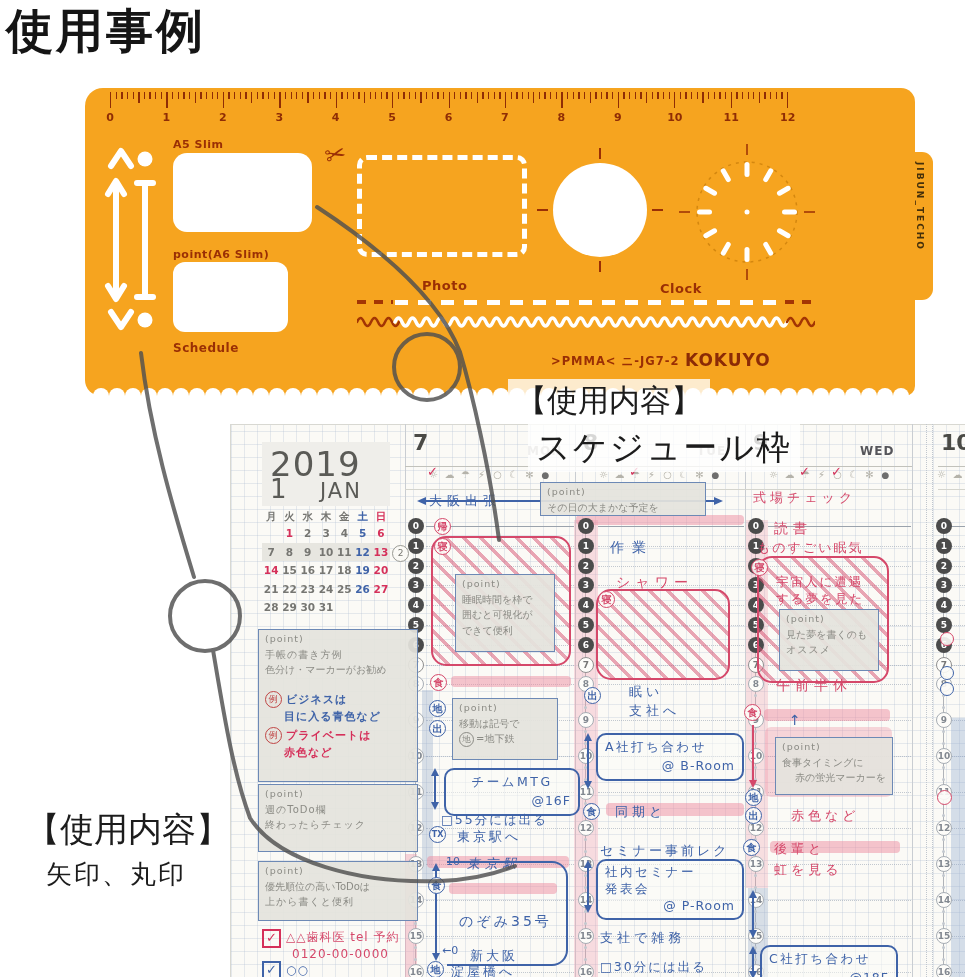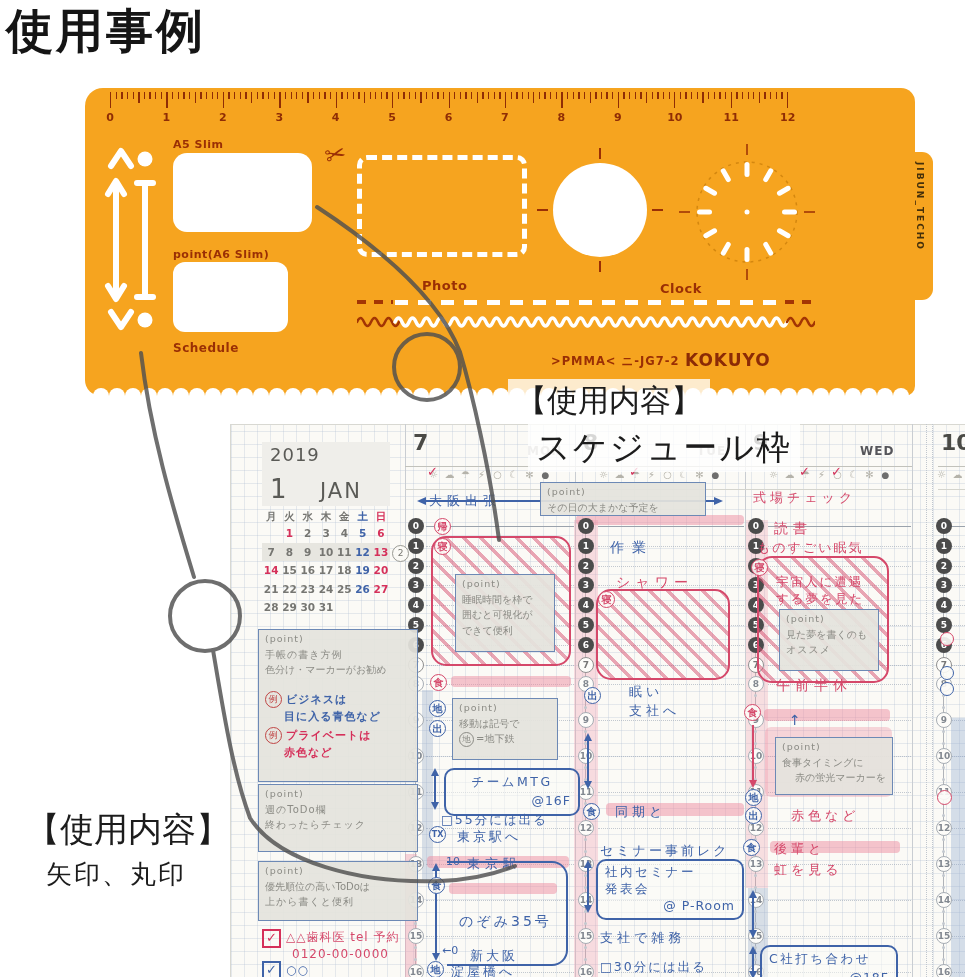--- a/index.html
+++ b/index.html
@@ -75,21 +75,21 @@
 .bracket{position:absolute;border:2px solid #3f63a8;border-left:none;border-radius:0 16px 16px 0;z-index:5;}
 .harrow{position:absolute;height:2px;background:#3f63a8;z-index:7;}
 .harrow:before,.harrow:after{content:"";position:absolute;top:-3.5px;border:4.5px solid transparent;}
 .harrow:before{left:-8px;border-right:9px solid #3f63a8;}
 .harrow:after{right:-8px;border-left:9px solid #3f63a8;}
 .todo-check{position:absolute;width:15px;height:15px;border:2px solid;font-size:13px;font-weight:bold;line-height:13px;text-align:center;z-index:6;}
 .ex-mark{display:inline-block;width:15px;height:15px;border:1.2px solid #c04545;border-radius:50%;color:#c04545;font-size:9px;line-height:14px;text-align:center;margin-right:4px;flex:0 0 auto;}
 .mini-circ{display:inline-block;width:13px;height:13px;border:1px solid #8b8b85;border-radius:50%;font-size:8.5px;line-height:12px;text-align:center;margin-right:2px;}
 
 #cal-head{position:absolute;left:262px;top:442px;width:128px;height:64px;background:#efeeea;z-index:3;color:#5a5a56;}
-#cal-head .y{position:absolute;left:8px;top:2px;font-size:18px;letter-spacing:1px;}
+#cal-head .y{position:absolute;left:8px;top:2px;font-size:34px;letter-spacing:1px;}
 #cal-head .m{position:absolute;left:8px;top:32px;font-size:26px;}
 #cal-head .a{position:absolute;left:58px;top:37px;font-size:21px;letter-spacing:2px;}
 #cal-weekdays{position:absolute;left:262px;top:507px;display:flex;z-index:3;}
 #cal-weeks{position:absolute;left:262px;top:524px;z-index:3;}
 .cal-row{display:flex;height:18.5px;position:relative;}
 .cal-row.hlrow{background:#e7e6e0;}
 .cal-cell{width:18.3px;text-align:center;font-size:10.5px;font-weight:bold;color:#767672;line-height:18.5px;}
 .cal-cell.sat{color:#3f63a8;}
 .cal-cell.sun{color:#d5305a;}
 .badge{position:absolute;right:-19px;top:2px;width:15px;height:15px;border:1px solid #9a9a94;border-radius:50%;font-size:9px;line-height:15px;text-align:center;color:#777771;background:#fbfaf6;}
@@ -255,41 +255,45 @@
   <div class="circ b" style="left:429px;top:720px;">出</div>
   <div class="varrow" style="left:434px;top:771px;height:36px;"></div>
   <div class="appt" style="left:444px;top:768px;width:118px;">
     <div style="text-align:center;">チームMTG</div>
     <div class="r">@16F</div>
   </div>
   <div class="hw hwb" style="left:441px;top:812px;font-size:12.5px;letter-spacing:2px;text-align:right;">□55分には出る</div>
   <div class="circ b" style="left:429px;top:826px;font-size:8px;">TX</div>
   <div class="hw hwb" style="left:457px;top:828px;">東京駅へ</div>
   <div class="hl-bar" style="left:427px;top:856px;width:142px;height:12px;"></div>
-  <div class="hw hwb" style="left:467px;top:855px;letter-spacing:5px;">東京駅</div>
+  <div class="hw hwb" style="left:467px;top:855px;letter-spacing:5px;font-style:italic;">東京駅</div>
   <div class="bracket" style="left:447px;top:861px;width:119px;height:101px;"></div>
   <div class="varrow" style="left:435px;top:866px;height:92px;"></div>
   <div class="hw hwb" style="left:446px;top:855px;font-size:11px;letter-spacing:0;">10</div>
   <div class="hw hwb" style="left:442px;top:944px;font-size:11px;letter-spacing:0;">←0</div>
   <div class="circ b" style="left:428px;top:877px;">食</div>
   <div class="hl-bar" style="left:449px;top:883px;width:108px;height:11px;"></div>
   <div class="hw hwb" style="left:459px;top:913px;font-size:14px;">のぞみ35号</div>
   <div class="hw hwb" style="left:470px;top:947px;">新大阪</div>
   <div class="circ b" style="left:427px;top:961px;">地</div>
   <div class="hw hwb" style="left:451px;top:963px;">淀屋橋へ</div>
 
   <div class="hl-bar" style="left:576px;top:515px;width:168px;height:10px;"></div>
   <div class="hw hwb" style="left:610px;top:539px;font-size:14px;letter-spacing:8px;">作業</div>
   <div class="hw hwr" style="left:616px;top:574px;font-size:14px;letter-spacing:5px;">シャワー</div>
   <div class="hatch" style="left:596px;top:589px;width:130px;height:87px;"></div>
   <div class="circ r" style="left:598px;top:591px;">寝</div>
   <div class="circ b" style="left:584px;top:687px;">出</div>
   <div class="hw hwb" style="left:629px;top:683px;letter-spacing:4px;">眠い</div>
   <div class="hw hwb" style="left:629px;top:702px;letter-spacing:4px;">支社へ</div>
   <div class="varrow" style="left:587px;top:736px;height:50px;"></div>
+  <div class="appt" style="left:596px;top:733px;width:130px;">
+    <div>A社打ち合わせ</div>
+    <div class="r">@ B-Room</div>
+  </div>
   <div class="circ b" style="left:583px;top:803px;">食</div>
   <div class="hl-bar" style="left:606px;top:803px;width:138px;height:13px;"></div>
   <div class="hw hwb" style="left:615px;top:803px;letter-spacing:4px;">同期と</div>
   <div class="hw hwb" style="left:600px;top:842px;">セミナー事前レク</div>
   <div class="varrow" style="left:587px;top:863px;height:47px;"></div>
   <div class="appt" style="left:596px;top:859px;width:130px;line-height:1.35;">
     <div>社内セミナー</div>
     <div>発表会</div>
     <div class="r">@ P-Room</div>
   </div>

